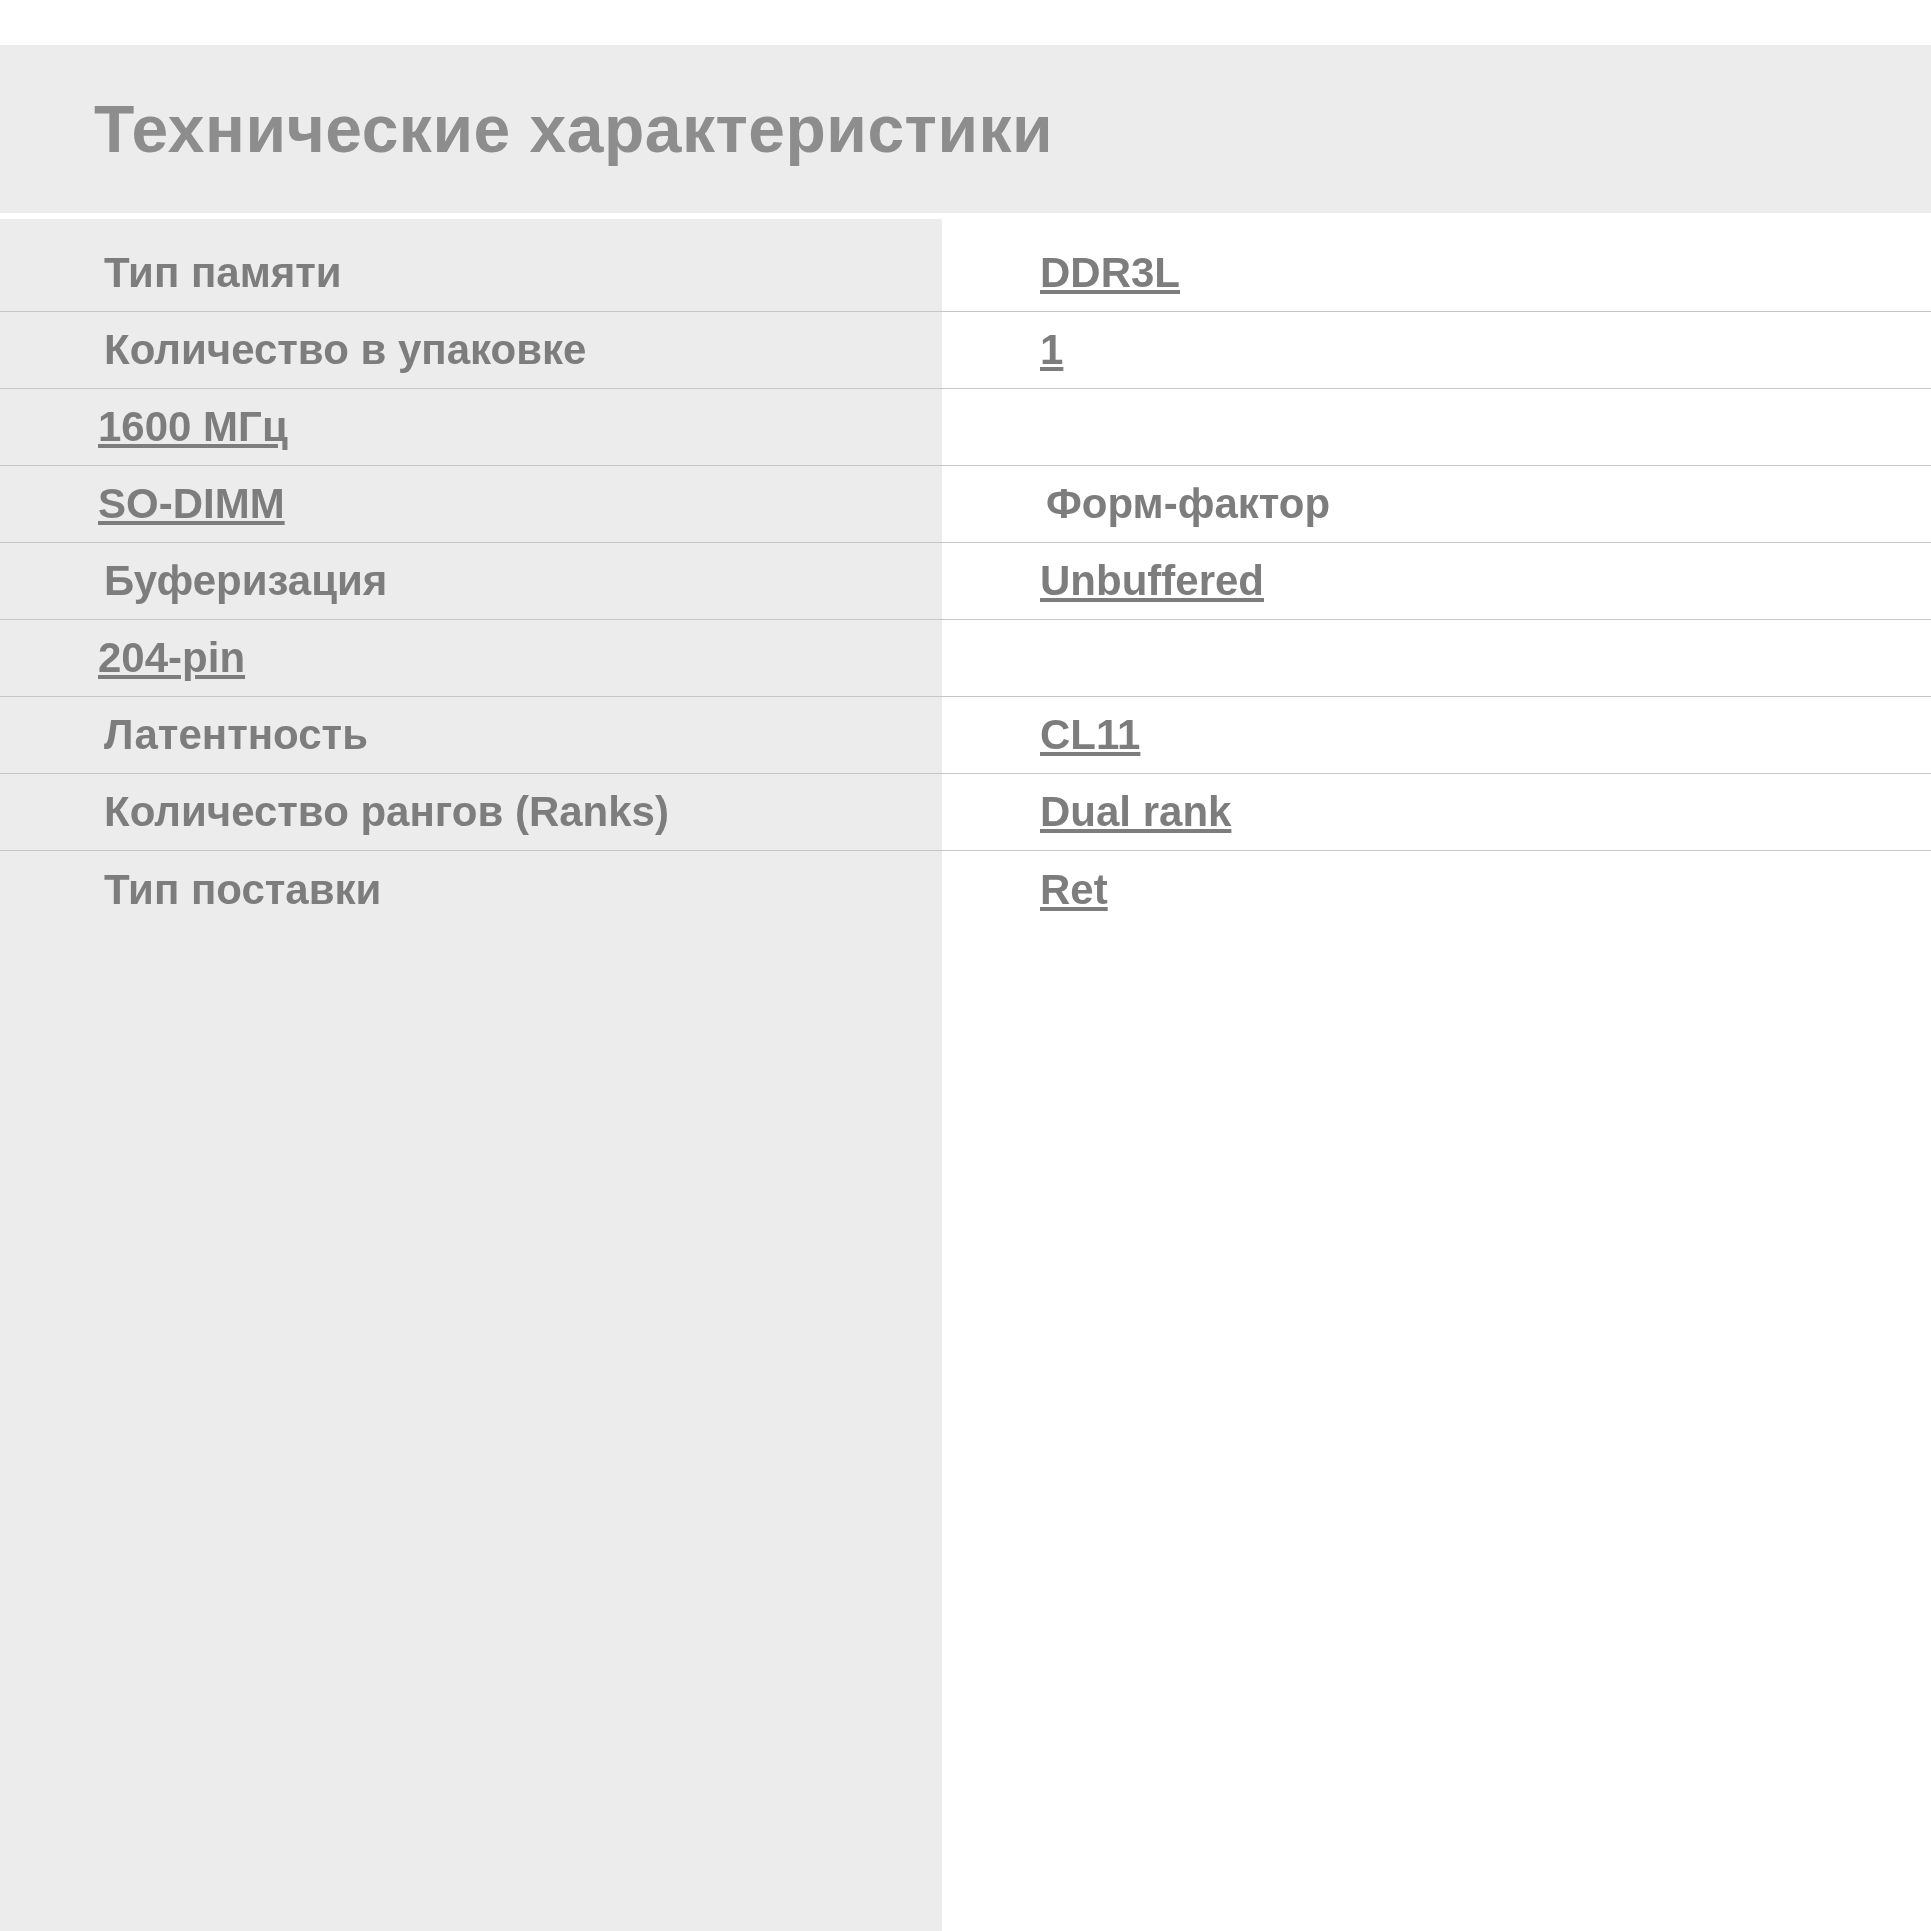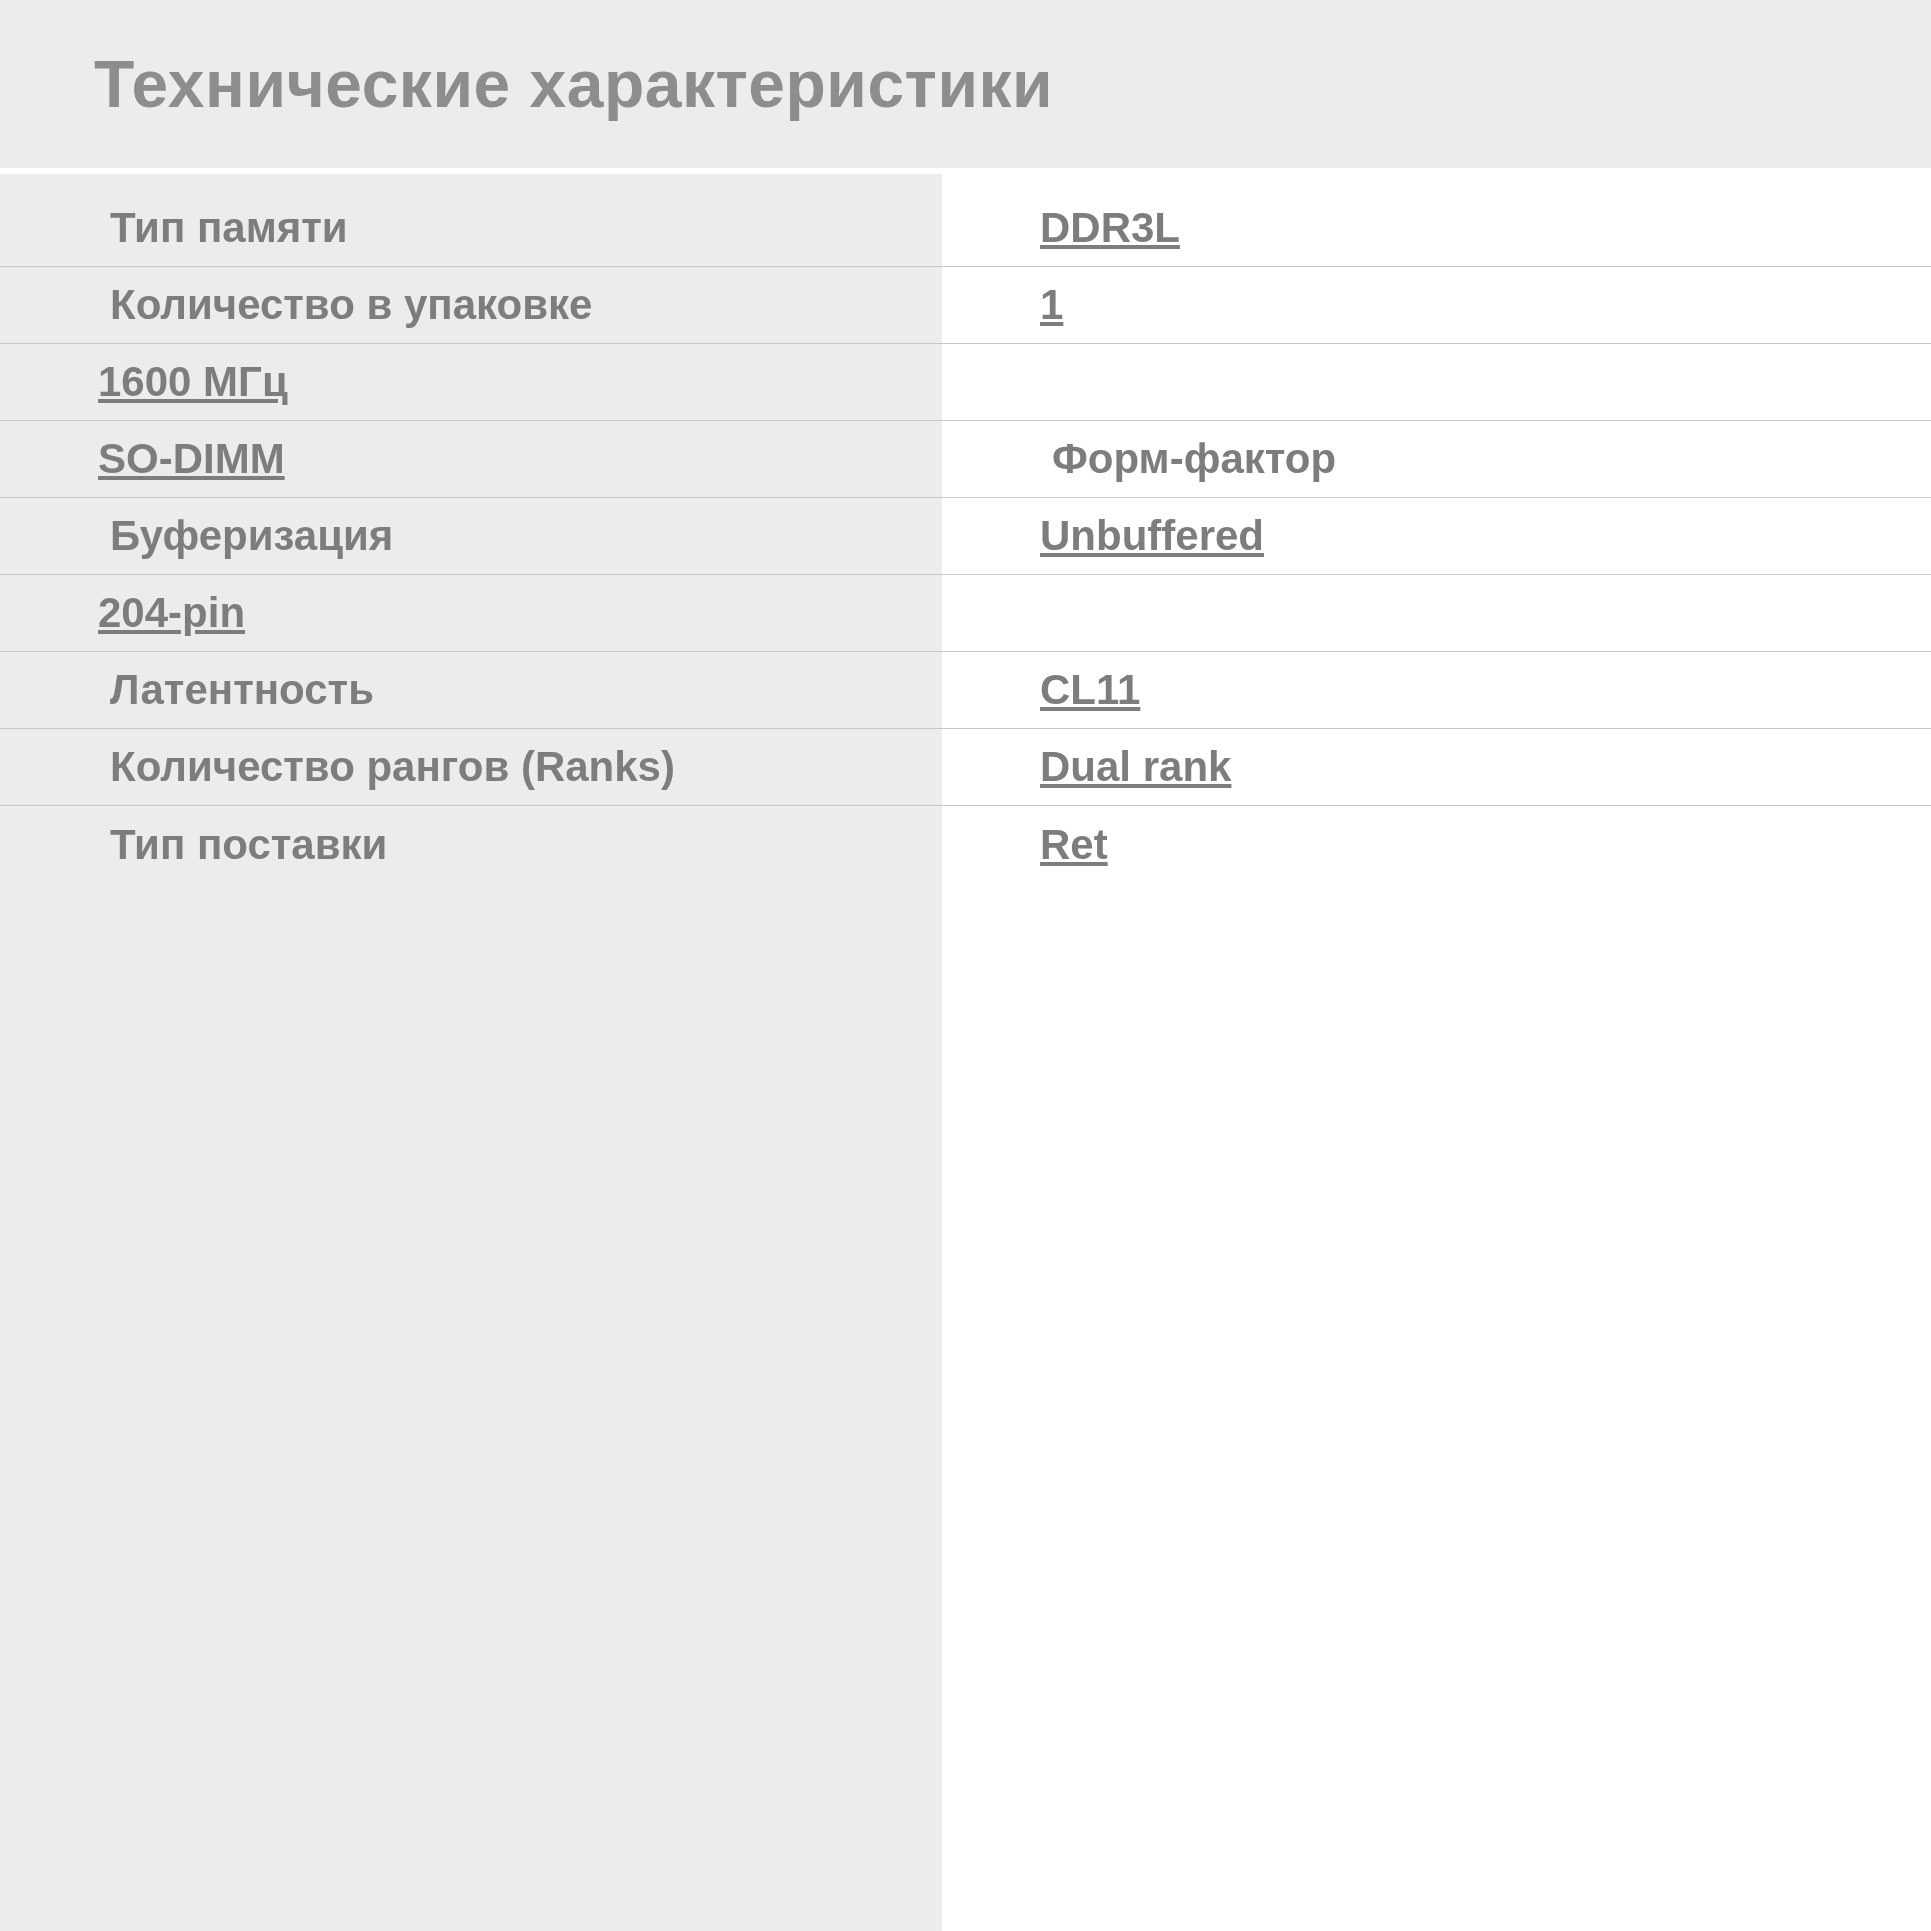--- a/index.html
+++ b/index.html
@@ -13,21 +13,21 @@
   html,body{margin:0;padding:0;}
   body{
     width:1931px;height:1931px;overflow:hidden;
     background:var(--value-col-bg);
     font-family:"Liberation Sans","DejaVu Sans",sans-serif;
   }
   .header{
     height:168px;
     background:var(--header-bg);
     display:flex;align-items:center;
-    padding-left:94px;box-sizing:border-box;
+    padding-left:94px;box-sizing:border-box;margin-top:45px;
   }
   .title{
     margin:0;
     font-size:66px;font-weight:700;
     color:var(--title-text);
     letter-spacing:0.5px;
     white-space:nowrap;
   }
   .header-gap{height:5.8px;background:var(--value-col-bg);}
   .spec-table{
@@ -43,21 +43,21 @@
     height:77px;box-sizing:border-box;
     border-bottom:1.9px solid var(--divider);
   }
   .spec-row:last-child{border-bottom:none;}
   .cell{
     display:flex;align-items:center;
     font-size:42px;font-weight:700;
     color:var(--cell-text);
     white-space:nowrap;overflow:hidden;
   }
-  .cell.label{padding-left:104px;margin-left:6px;}
+  .cell.label{padding-left:104px;}
   .cell.value{padding-left:98px;text-decoration:underline;}
 </style>
 </head>
 <body>
 
 <header class="header">
   <h1 class="title">Технические характеристики</h1>
 </header>
 
 <div class="header-gap"></div>

